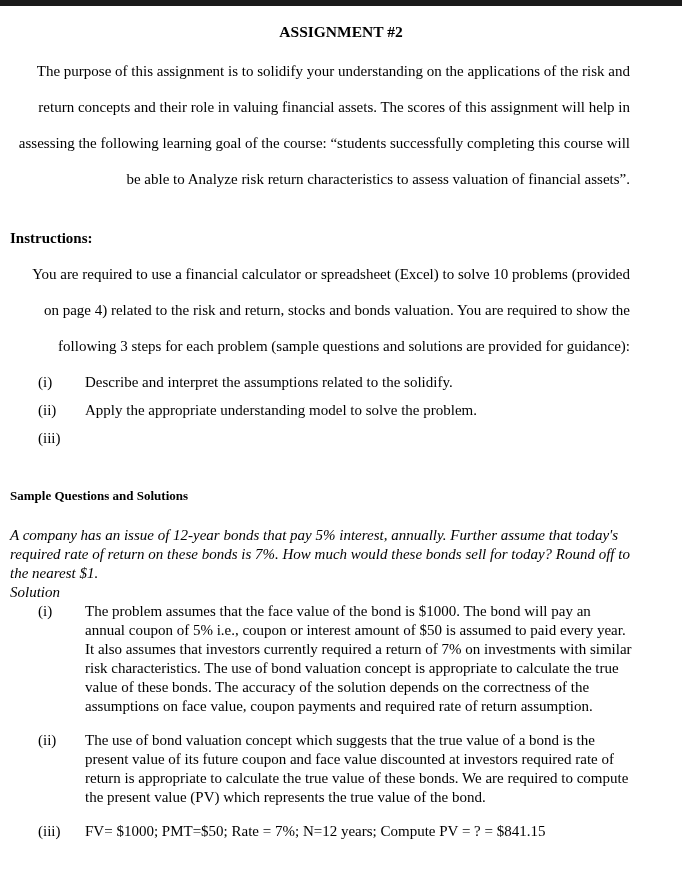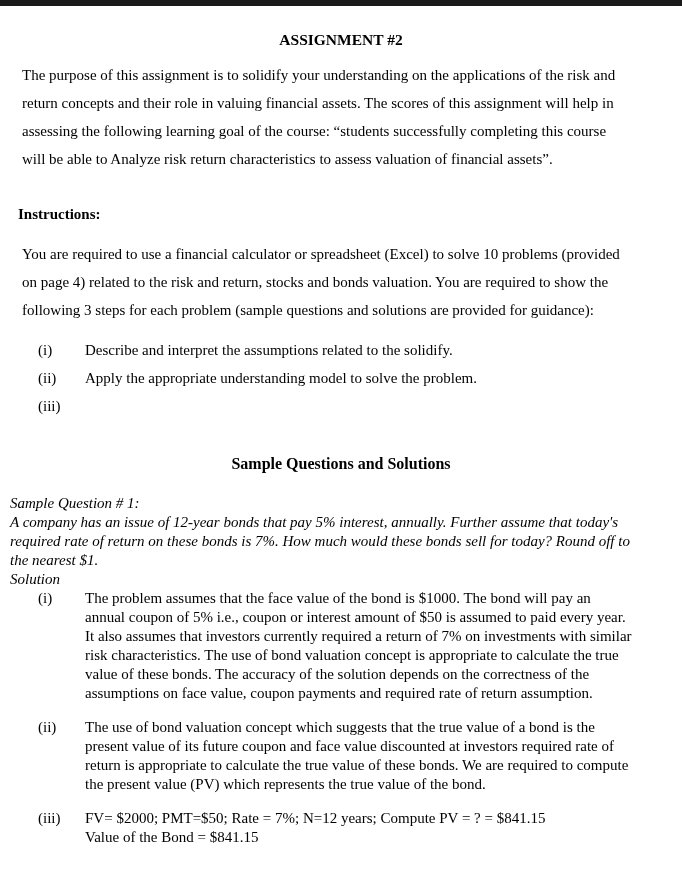--- a/index.html
+++ b/index.html
@@ -12,54 +12,54 @@
     font-family: "Liberation Serif", "DejaVu Serif", serif;
     font-size: 15px;
     overflow: hidden;
   }
   .topbar {
     width: 100%;
     height: 6px;
     background: #1a1a1a;
   }
   .content {
-    padding: 20px 48px 0 10px;
+    padding: 12px 48px 0 10px;
   }
   .title {
     font-size: 15.5px;
     font-weight: bold;
     text-align: center;
     margin: 4px -38px 12px 0;
     line-height: 19px;
   }
   .p-spaced {
-    line-height: 28px;
-    margin: 12px;
+    line-height: 36px;
+    margin: 4px;
+    text-align: right;
   }
   .intro { margin-bottom: 27px; }
   .h-instructions {
     font-weight: bold;
     line-height: 28px;
-    margin: 8px;
+    margin: 0;
   }
   .list-spaced { margin: 0 0 34px 0; }
   .li {
     display: flex;
     line-height: 28px;
   }
   .li .num {
     flex: none;
     width: 47px;
     margin-left: 28px;
   }
   .li .txt { flex: 1; }
   .center-heading {
-    font-size: 16px;
+    font-size: 13px;
     font-weight: bold;
-    text-align: center;
     line-height: 19px;
     margin: 0 -38px 21px 0;
   }
   .single {
     line-height: 19px;
     margin: 0;
     font-style: italic;
   }
   .italic { font-style: italic; }
   .sol {
@@ -100,38 +100,36 @@
         <span class="num">(ii)</span>
         <span class="txt">Apply the appropriate understanding model to solve the problem.</span>
       </div>
       <div class="li">
         <span class="num">(iii)</span>
       </div>
     </div>
 
     <h2 class="center-heading">Sample Questions and Solutions</h2>
 
-    <p class="single italic">Sample Question # 1:</p>
 
     <p class="single">A company has an issue of 12-year bonds that pay 5% interest, annually. Further assume that today's required rate of return on these bonds is 7%. How much would these bonds sell for today? Round off to the nearest $1.</p>
 
     <p class="single italic">Solution</p>
 
     <div class="sol">
       <span class="num">(i)</span>
       <div class="txt">The problem assumes that the face value of the bond is $1000. The bond will pay an annual coupon of 5% i.e., coupon or interest amount of $50 is assumed to paid every year. It also assumes that investors currently required a return of 7% on investments with similar risk characteristics. The use of bond valuation concept is appropriate to calculate the true value of these bonds. The accuracy of the solution depends on the correctness of the assumptions on face value, coupon payments and required rate of return assumption.</div>
     </div>
 
     <div class="sol">
       <span class="num">(ii)</span>
       <div class="txt">The use of bond valuation concept which suggests that the true value of a bond is the present value of its future coupon and face value discounted at investors required rate of return is appropriate to calculate the true value of these bonds. We are required to compute the present value (PV) which represents the true value of the bond.</div>
     </div>
 
     <div class="sol last">
       <span class="num">(iii)</span>
       <div class="txt">
-        <div>FV= $2000; PMT=$50; Rate = 7%; N=12 years; Compute PV = ? = $841.15</div>
-        <div>Value of the Bond = $841.15</div>
+        <div>FV= $1000; PMT=$50; Rate = 7%; N=12 years; Compute PV = ? = $841.15</div>
       </div>
     </div>
 
   </div>
 </div>
 
 </body></html>

